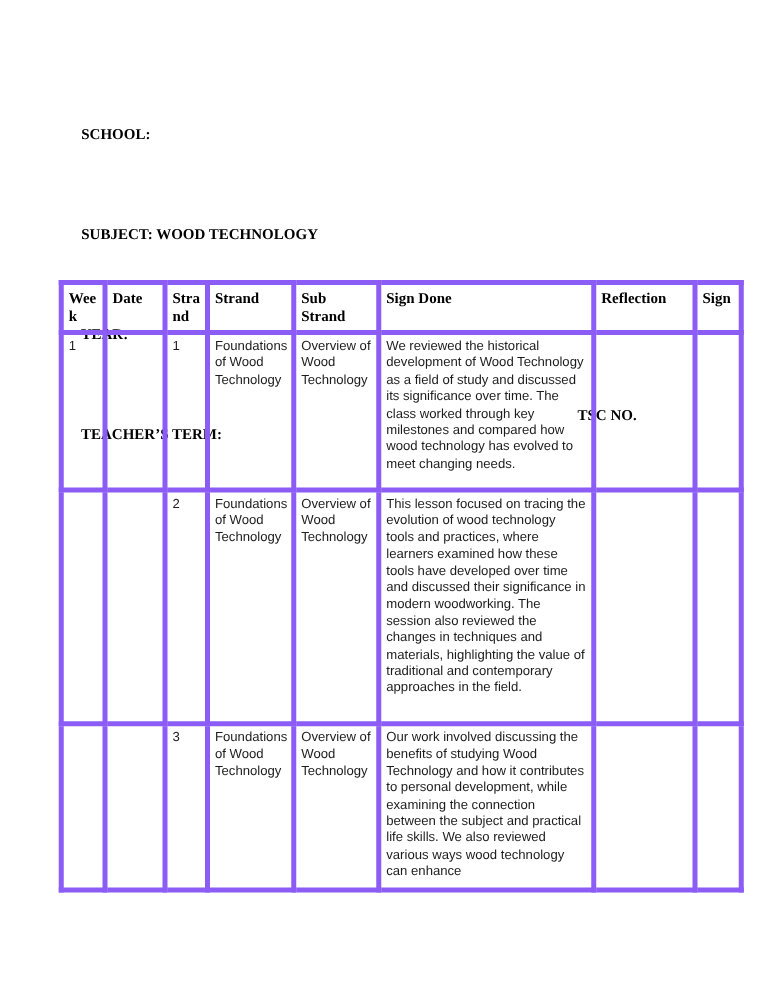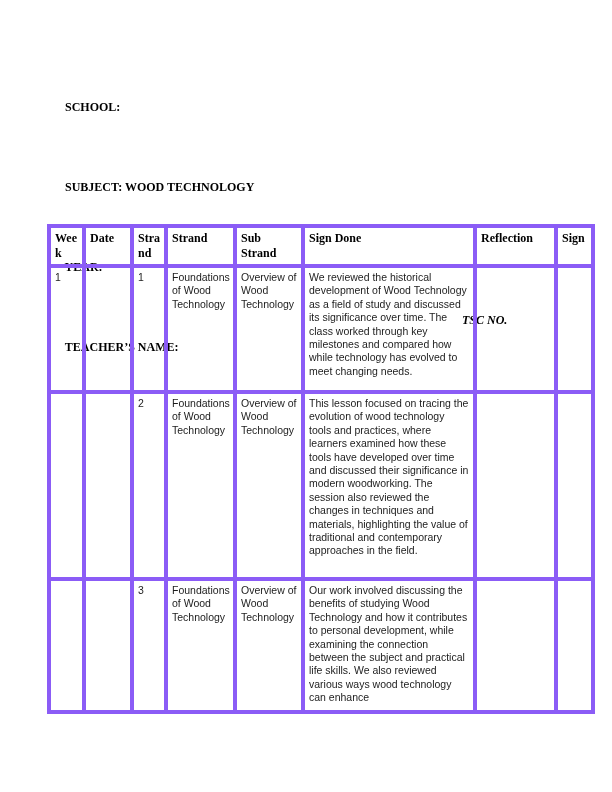--- a/index.html
+++ b/index.html
@@ -12,21 +12,21 @@
     overflow:hidden;
   }
   .doc-header {
     position:absolute;
     left:47px; top:67px; right:20px;
     font-weight:bold;
     font-size:12px;
     line-height:26.7px;
   }
   .field-line { position:relative; white-space:pre; }
-  .tsc-label { position:absolute; left:415px; top:0;font-style:italic; }
+  .tsc-label { position:absolute; left:415px; top:12px; }
 
   table.lesson-table {
     position:absolute;
     left:47px; top:224px;
     width:544px;
     border-collapse:collapse;
     table-layout:fixed;
   }
   .lesson-table th, .lesson-table td {
     border:4px solid #8b5cf6;
@@ -63,21 +63,21 @@
     <div class="field-line">
       <span>SCHOOL:</span>
     </div>
     <div class="field-line">
       <span>SUBJECT: WOOD TECHNOLOGY</span>
     </div>
     <div class="field-line">
       <span>YEAR:</span>
     </div>
     <div class="field-line">
-      <span>TEACHER’S NAME:</span>
+      <span>TEACHER’S TERM:</span>
       <span class="tsc-label">TSC NO.</span>
     </div>
   </div>
 
   <table class="lesson-table">
     <colgroup>
       <col style="width:35px">
         <col style="width:48px">
         <col style="width:34px">
         <col style="width:69px">
@@ -97,21 +97,21 @@
         <th>Reflection</th>
         <th>Sign</th>
       </tr>
 
       <tr class="r-1">
         <td>1</td>
         <td></td>
         <td>1</td>
         <td>Foundations of Wood Technology</td>
         <td>Overview of Wood Technology</td>
-        <td>We reviewed the historical development of Wood Technology as a field of study and discussed its significance over time. The class worked through key milestones and compared how while technology has evolved to meet changing needs.</td>
+        <td>We reviewed the historical development of Wood Technology as a field of study and discussed its significance over time. The class worked through key milestones and compared how wood technology has evolved to meet changing needs.</td>
         <td></td>
         <td></td>
       </tr>
 
       <tr class="r-2">
         <td></td>
         <td></td>
         <td>2</td>
         <td>Foundations of Wood Technology</td>
         <td>Overview of Wood Technology</td>

